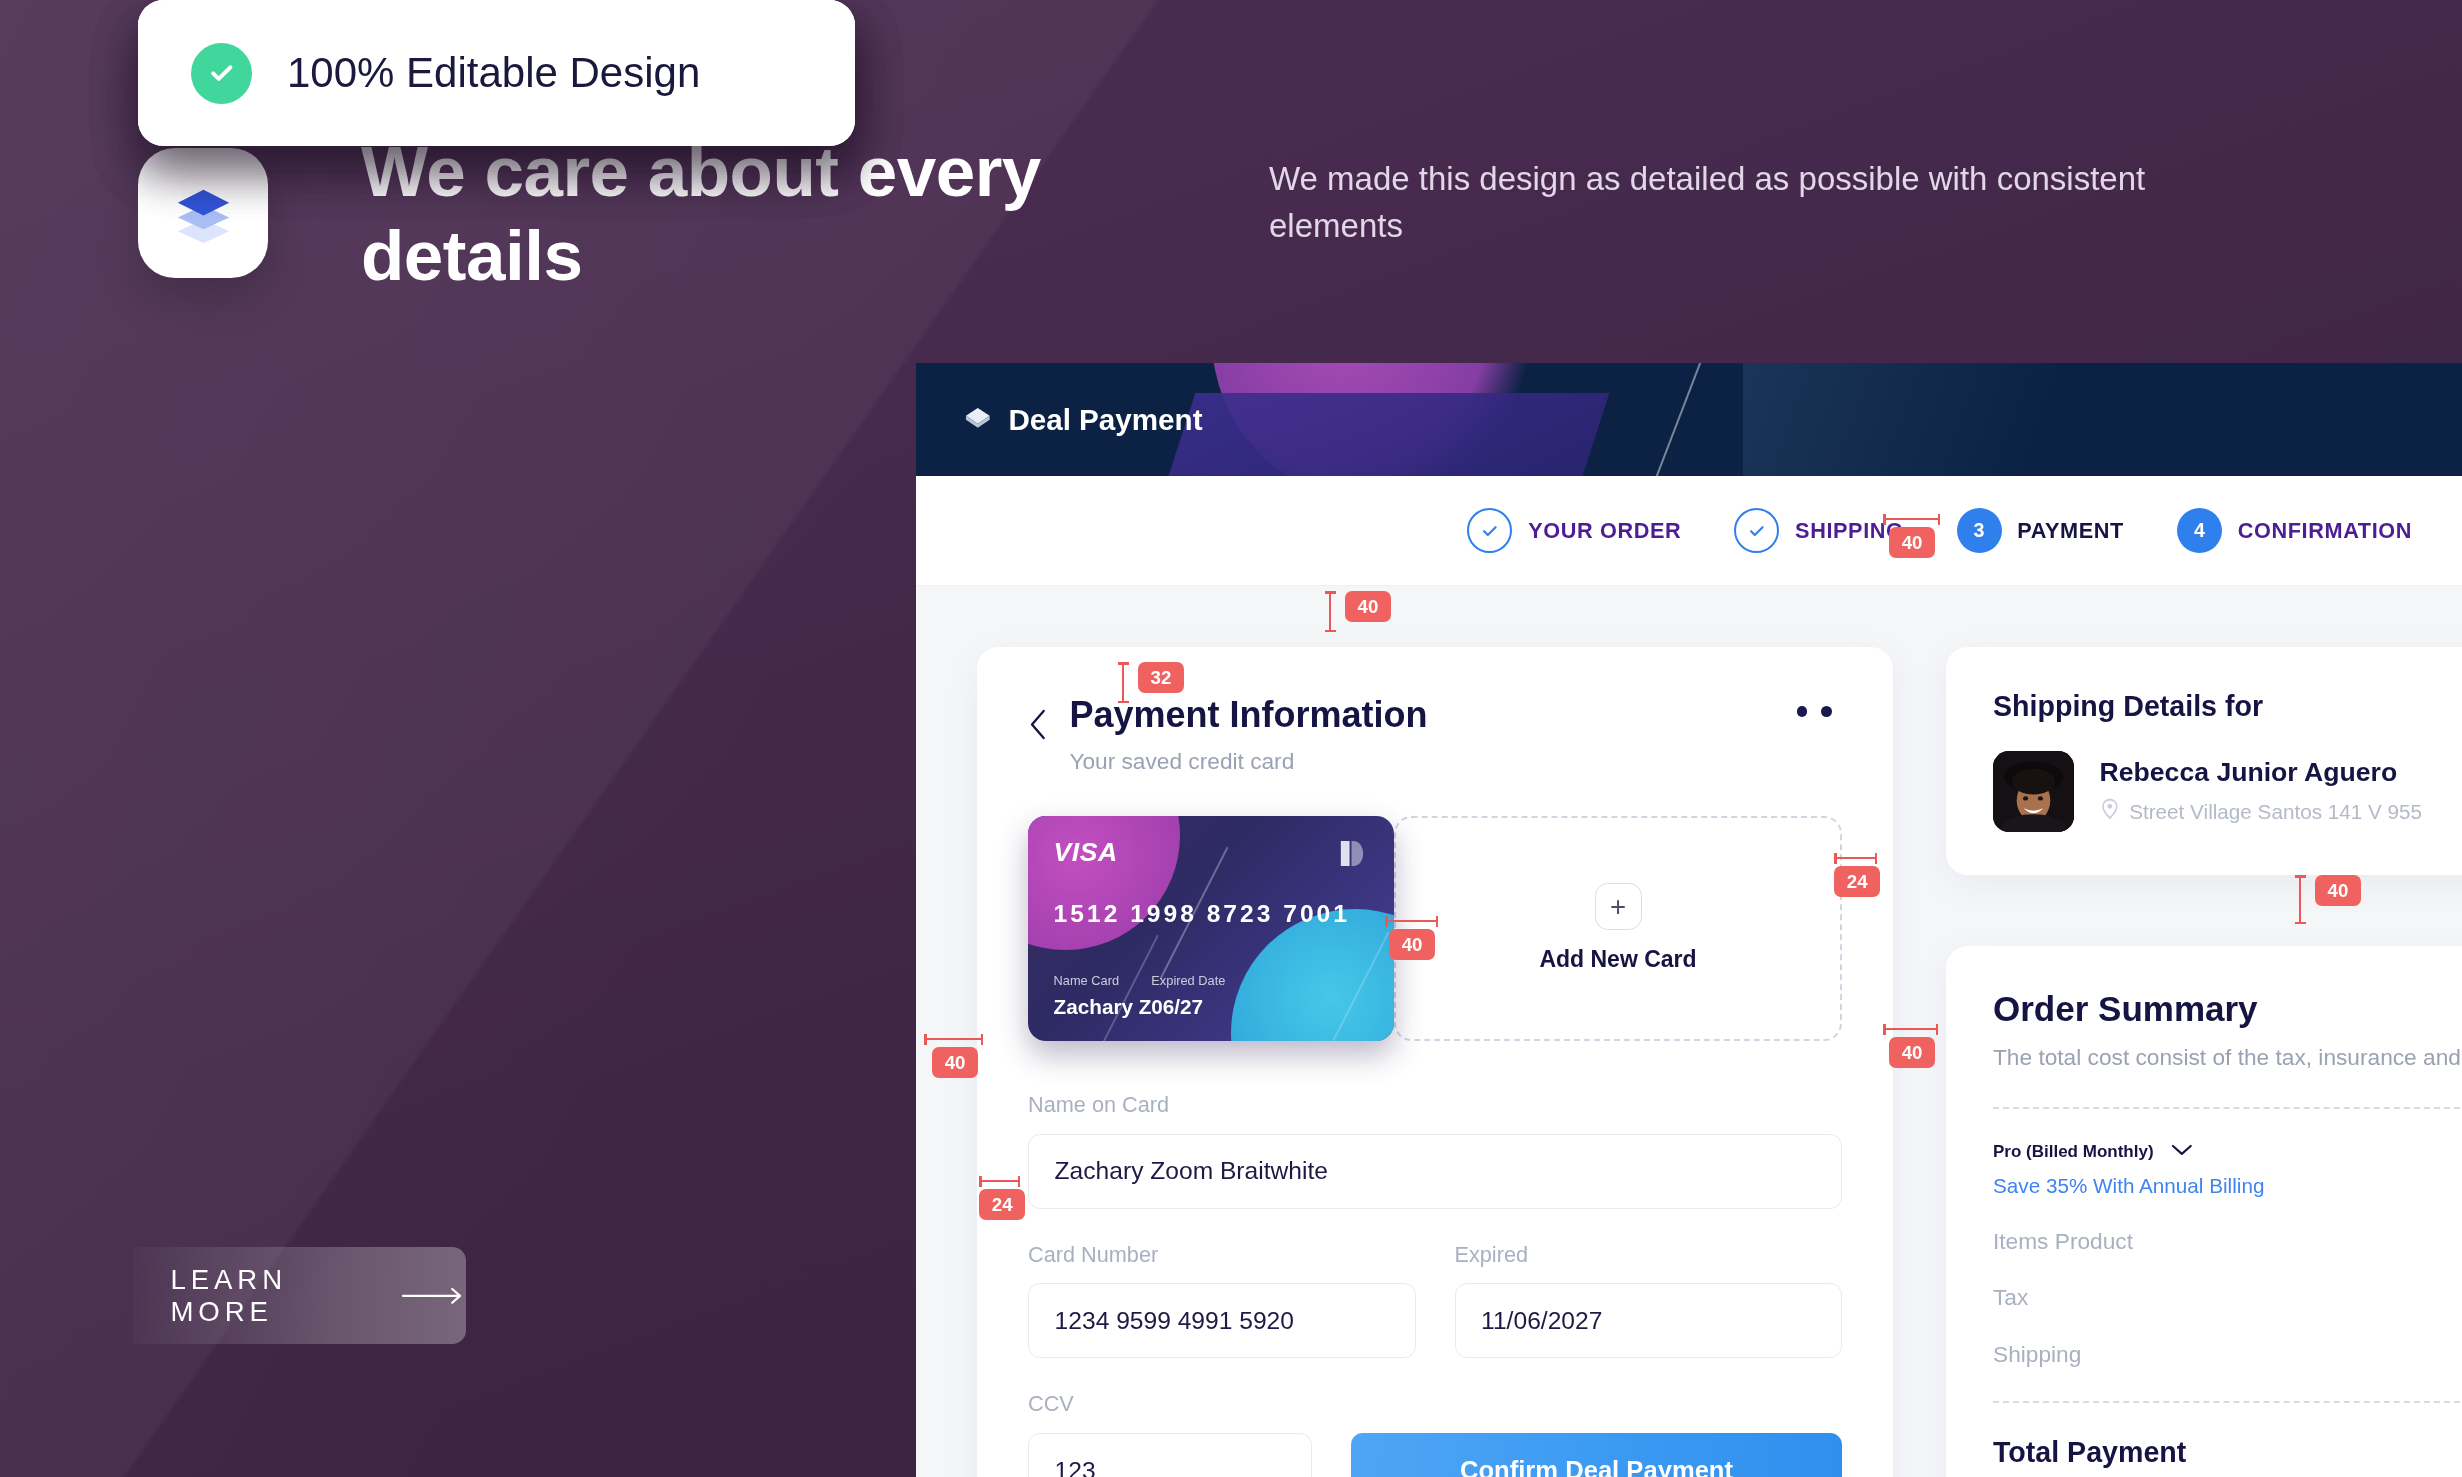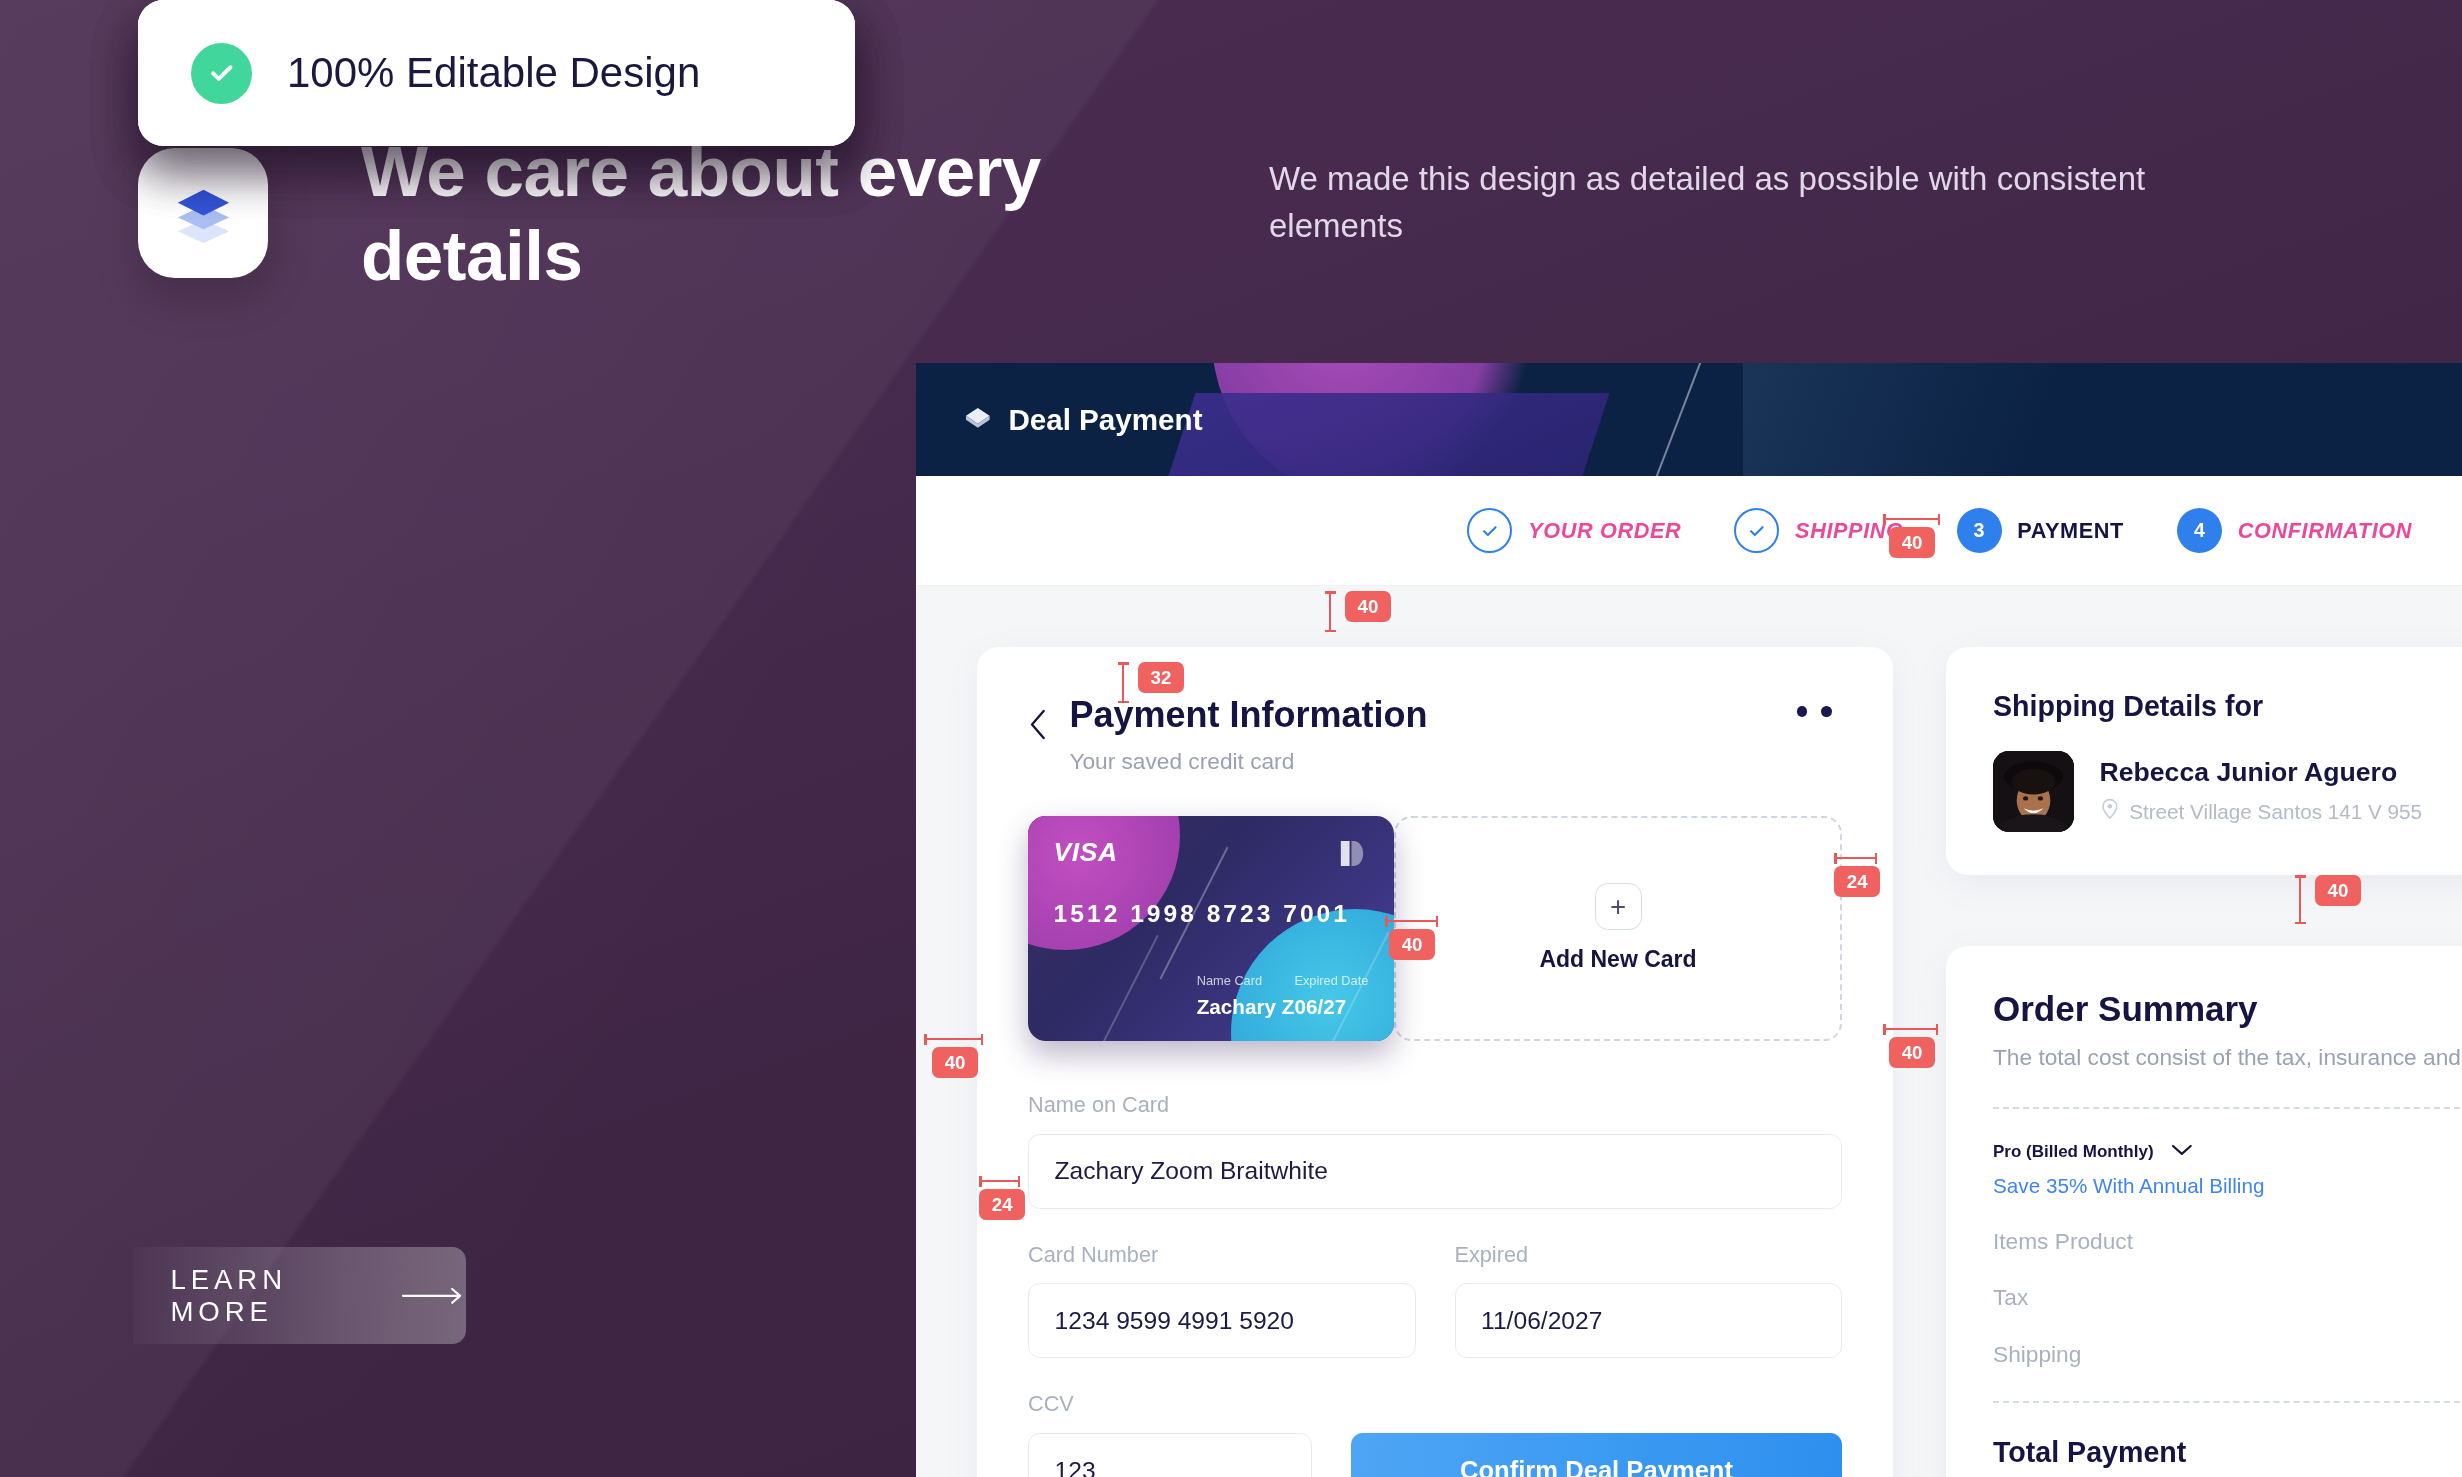--- a/index.html
+++ b/index.html
@@ -144,21 +144,21 @@
   }
   .step { display:flex; align-items:center; gap: 15.8px; margin-left: 53px; }
   .step-circle {
     width: 45px; height: 45px; border-radius:50%;
     display:flex; align-items:center; justify-content:center;
     font-size: 19.7px; font-weight:700;
   }
   .sc-done { border: 2.5px solid #2f80ed; color:#2f80ed; background:#fff; }
   .sc-fill { background:#2f80ed; color:#fff; }
   .step-label { font-size: 21.7px; letter-spacing: 0.6px; font-weight: 700; }
-  .sl-muted { color:#ec4899;font-style:italic; }
+  .sl-muted { color:#4c1d95; }
   .sl-active { color:#161443; }
 
   
   .appbody { position: relative; padding: 0; height: 891px; }
 
   
   .pay-card {
     position: absolute; left: 61px; top: 61px;
     width: 916px; height: 867px;
     background:#fff; border-radius: 21.7px;
@@ -190,21 +190,21 @@
     background: radial-gradient(circle at 40% 36%, #46c8e8 0%, #2fa6da 58%, rgba(40,150,210,0) 72%);
   }
   .cc-line1{ position:absolute; left:165px; top:23.6px; width:1.5px; height:148px; background: rgba(255,255,255,.30); transform: rotate(27deg); }
   .cc-line2{ position:absolute; left:91px; top:110px; width:1.5px; height:167px; background: rgba(255,255,255,.22); transform: rotate(27deg); }
   .cc-line3{ position:absolute; right:39px; top:108px; width:1.5px; height:148px; background: rgba(255,255,255,.20); transform: rotate(27deg); }
   .cc-inner { position:relative; z-index: 2; padding: 21.7px 25.6px; height:100%; display:flex; flex-direction:column; }
   .cc-top { display:flex; justify-content:space-between; align-items:flex-start; }
   .cc-visa { color:#fff; font-size: 26.6px; font-weight: 800; font-style: italic; letter-spacing: 0.5px; }
   .cc-chip { width: 33px; height: 33px; }
   .cc-number { margin-top: 29.6px; color:#fff; font-size: 24.6px; font-weight: 700; letter-spacing: 3px; white-space: nowrap; }
-  .cc-bottom { margin-top: auto; display:flex; justify-content:flex-end; align-items:flex-end; }
+  .cc-bottom { margin-top: auto; display:flex; justify-content:flex-start; align-items:flex-end; }
   .cc-cap { color: rgba(255,255,255,.75); font-size: 12.8px; margin-bottom: 6.9px; }
   .cc-val { color:#fff; font-size: 20.7px; font-weight: 700; }
 
   
   .addcard {
     flex:1; height: 225px; border-radius: 17.7px;
     border: 2px dashed #cfd6e2;
     display:flex; flex-direction:column; align-items:center; justify-content:center;
     cursor:pointer;
   }

